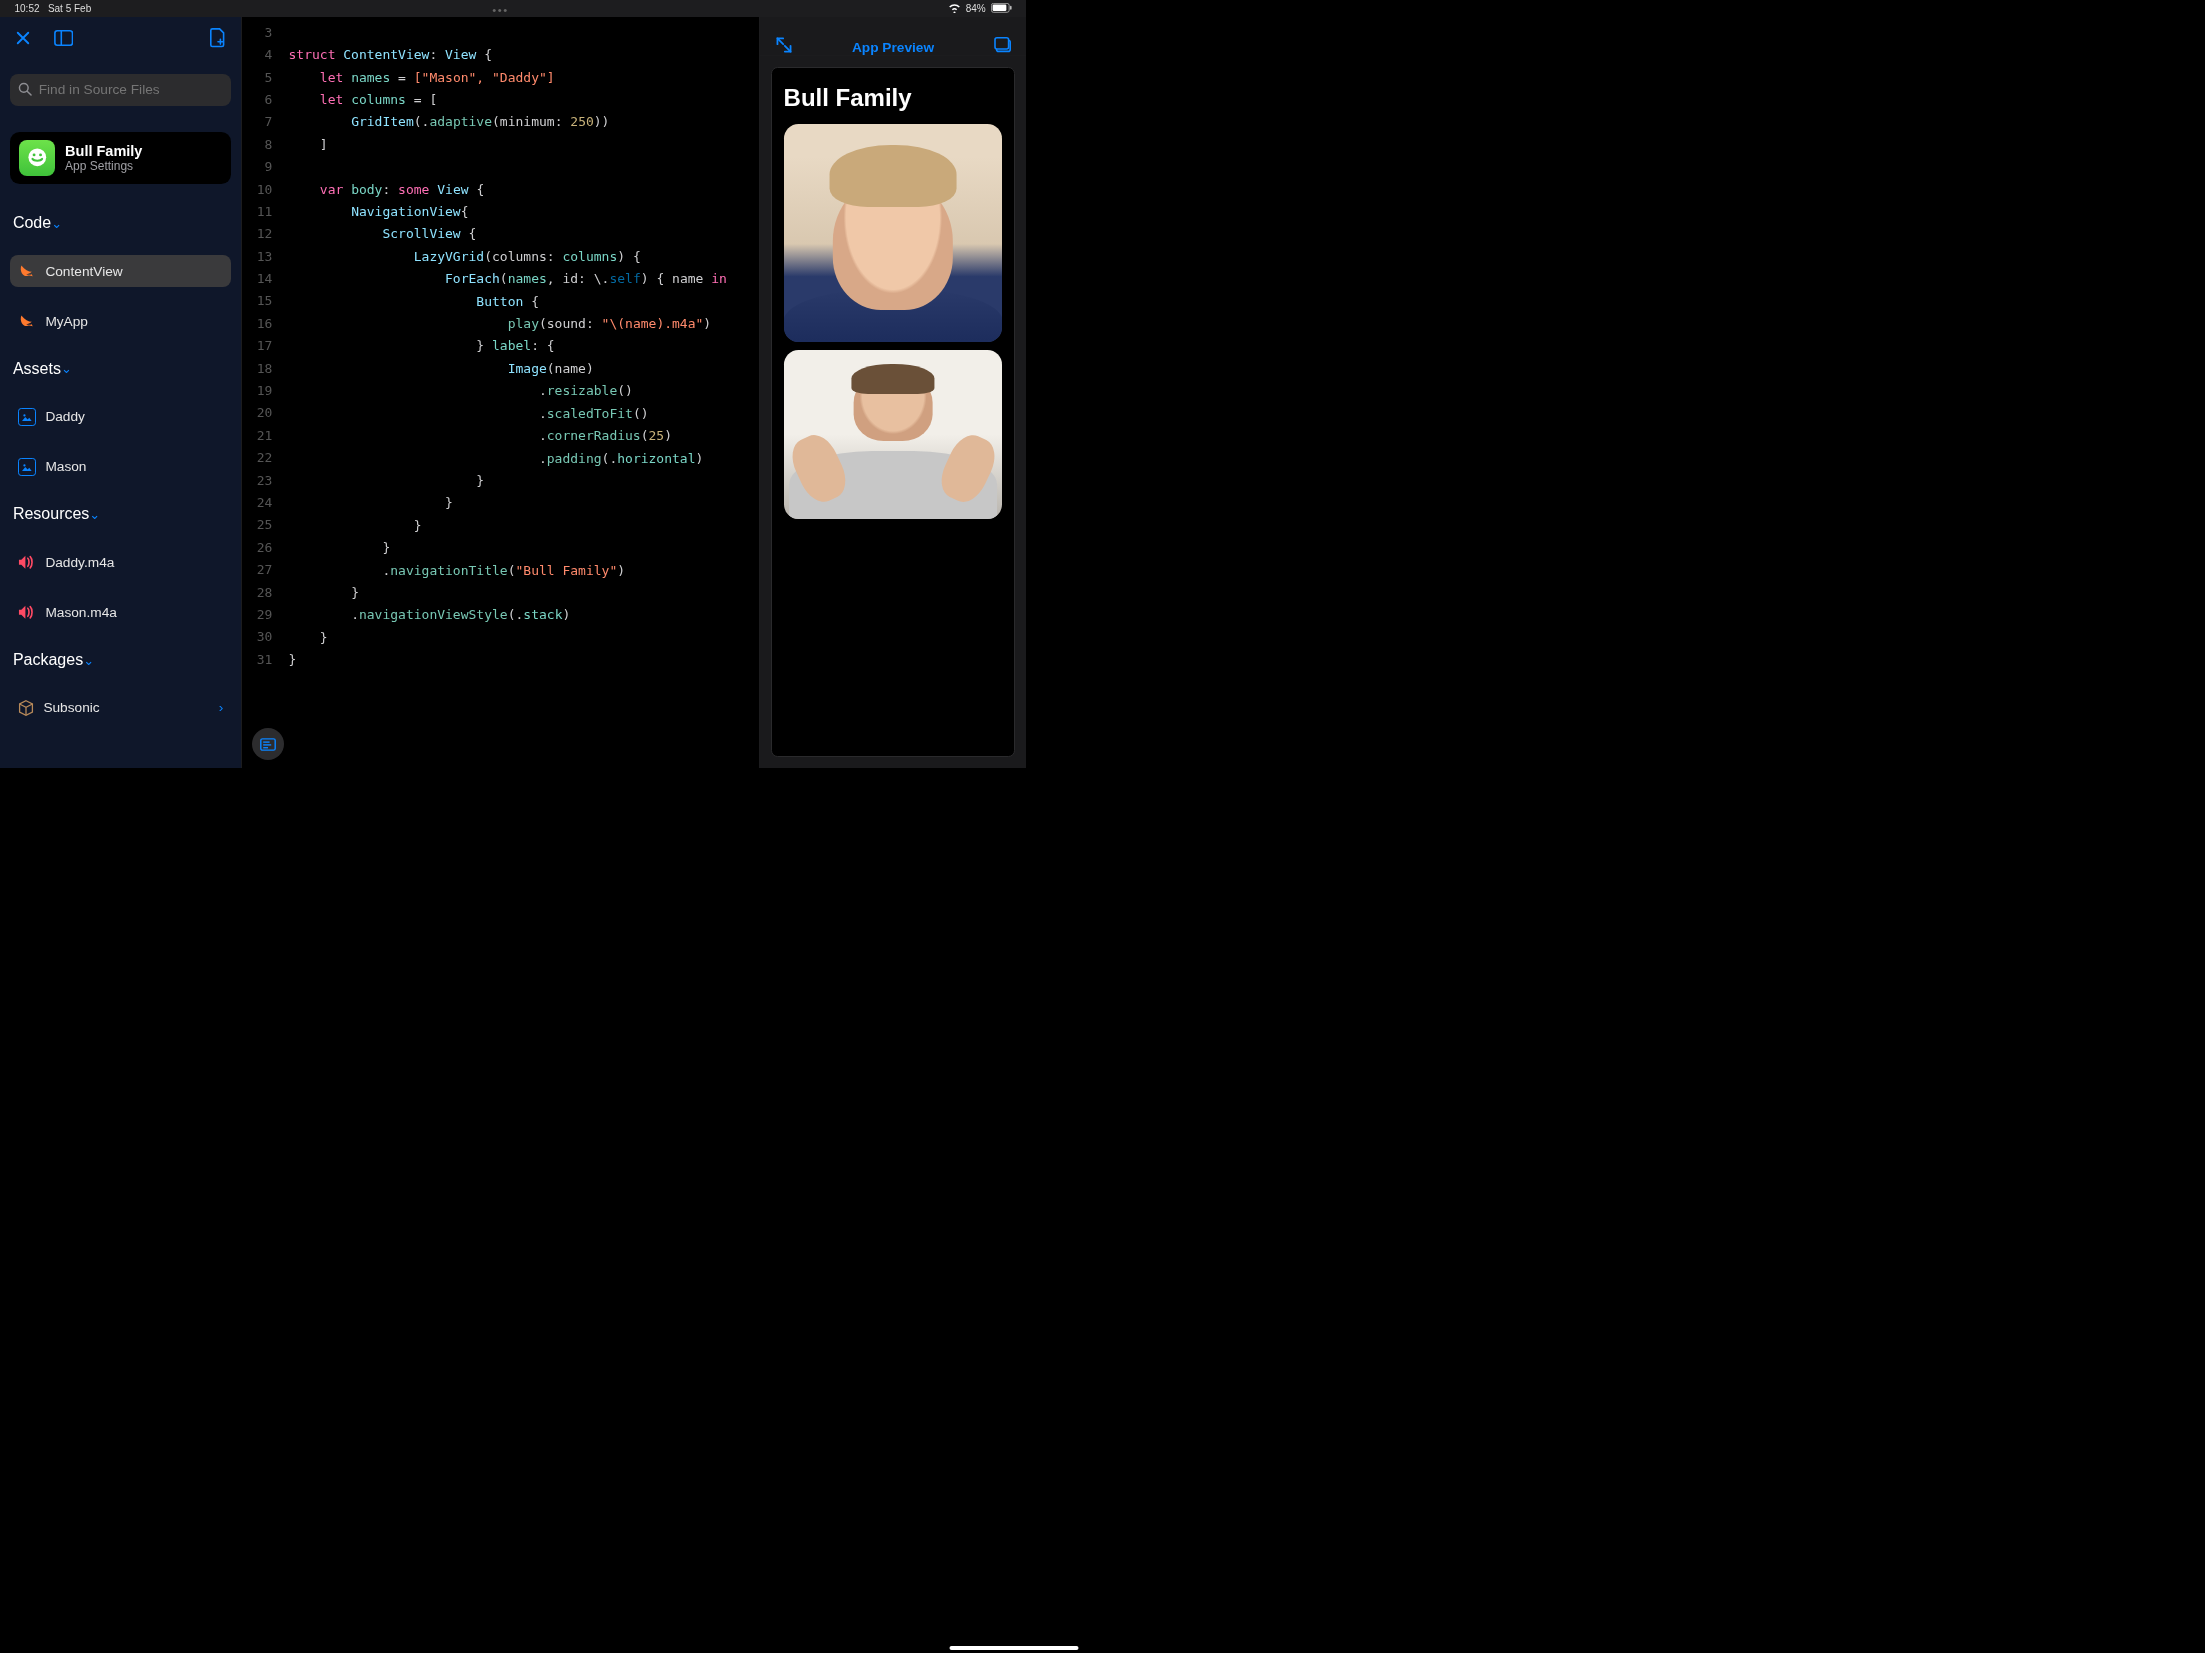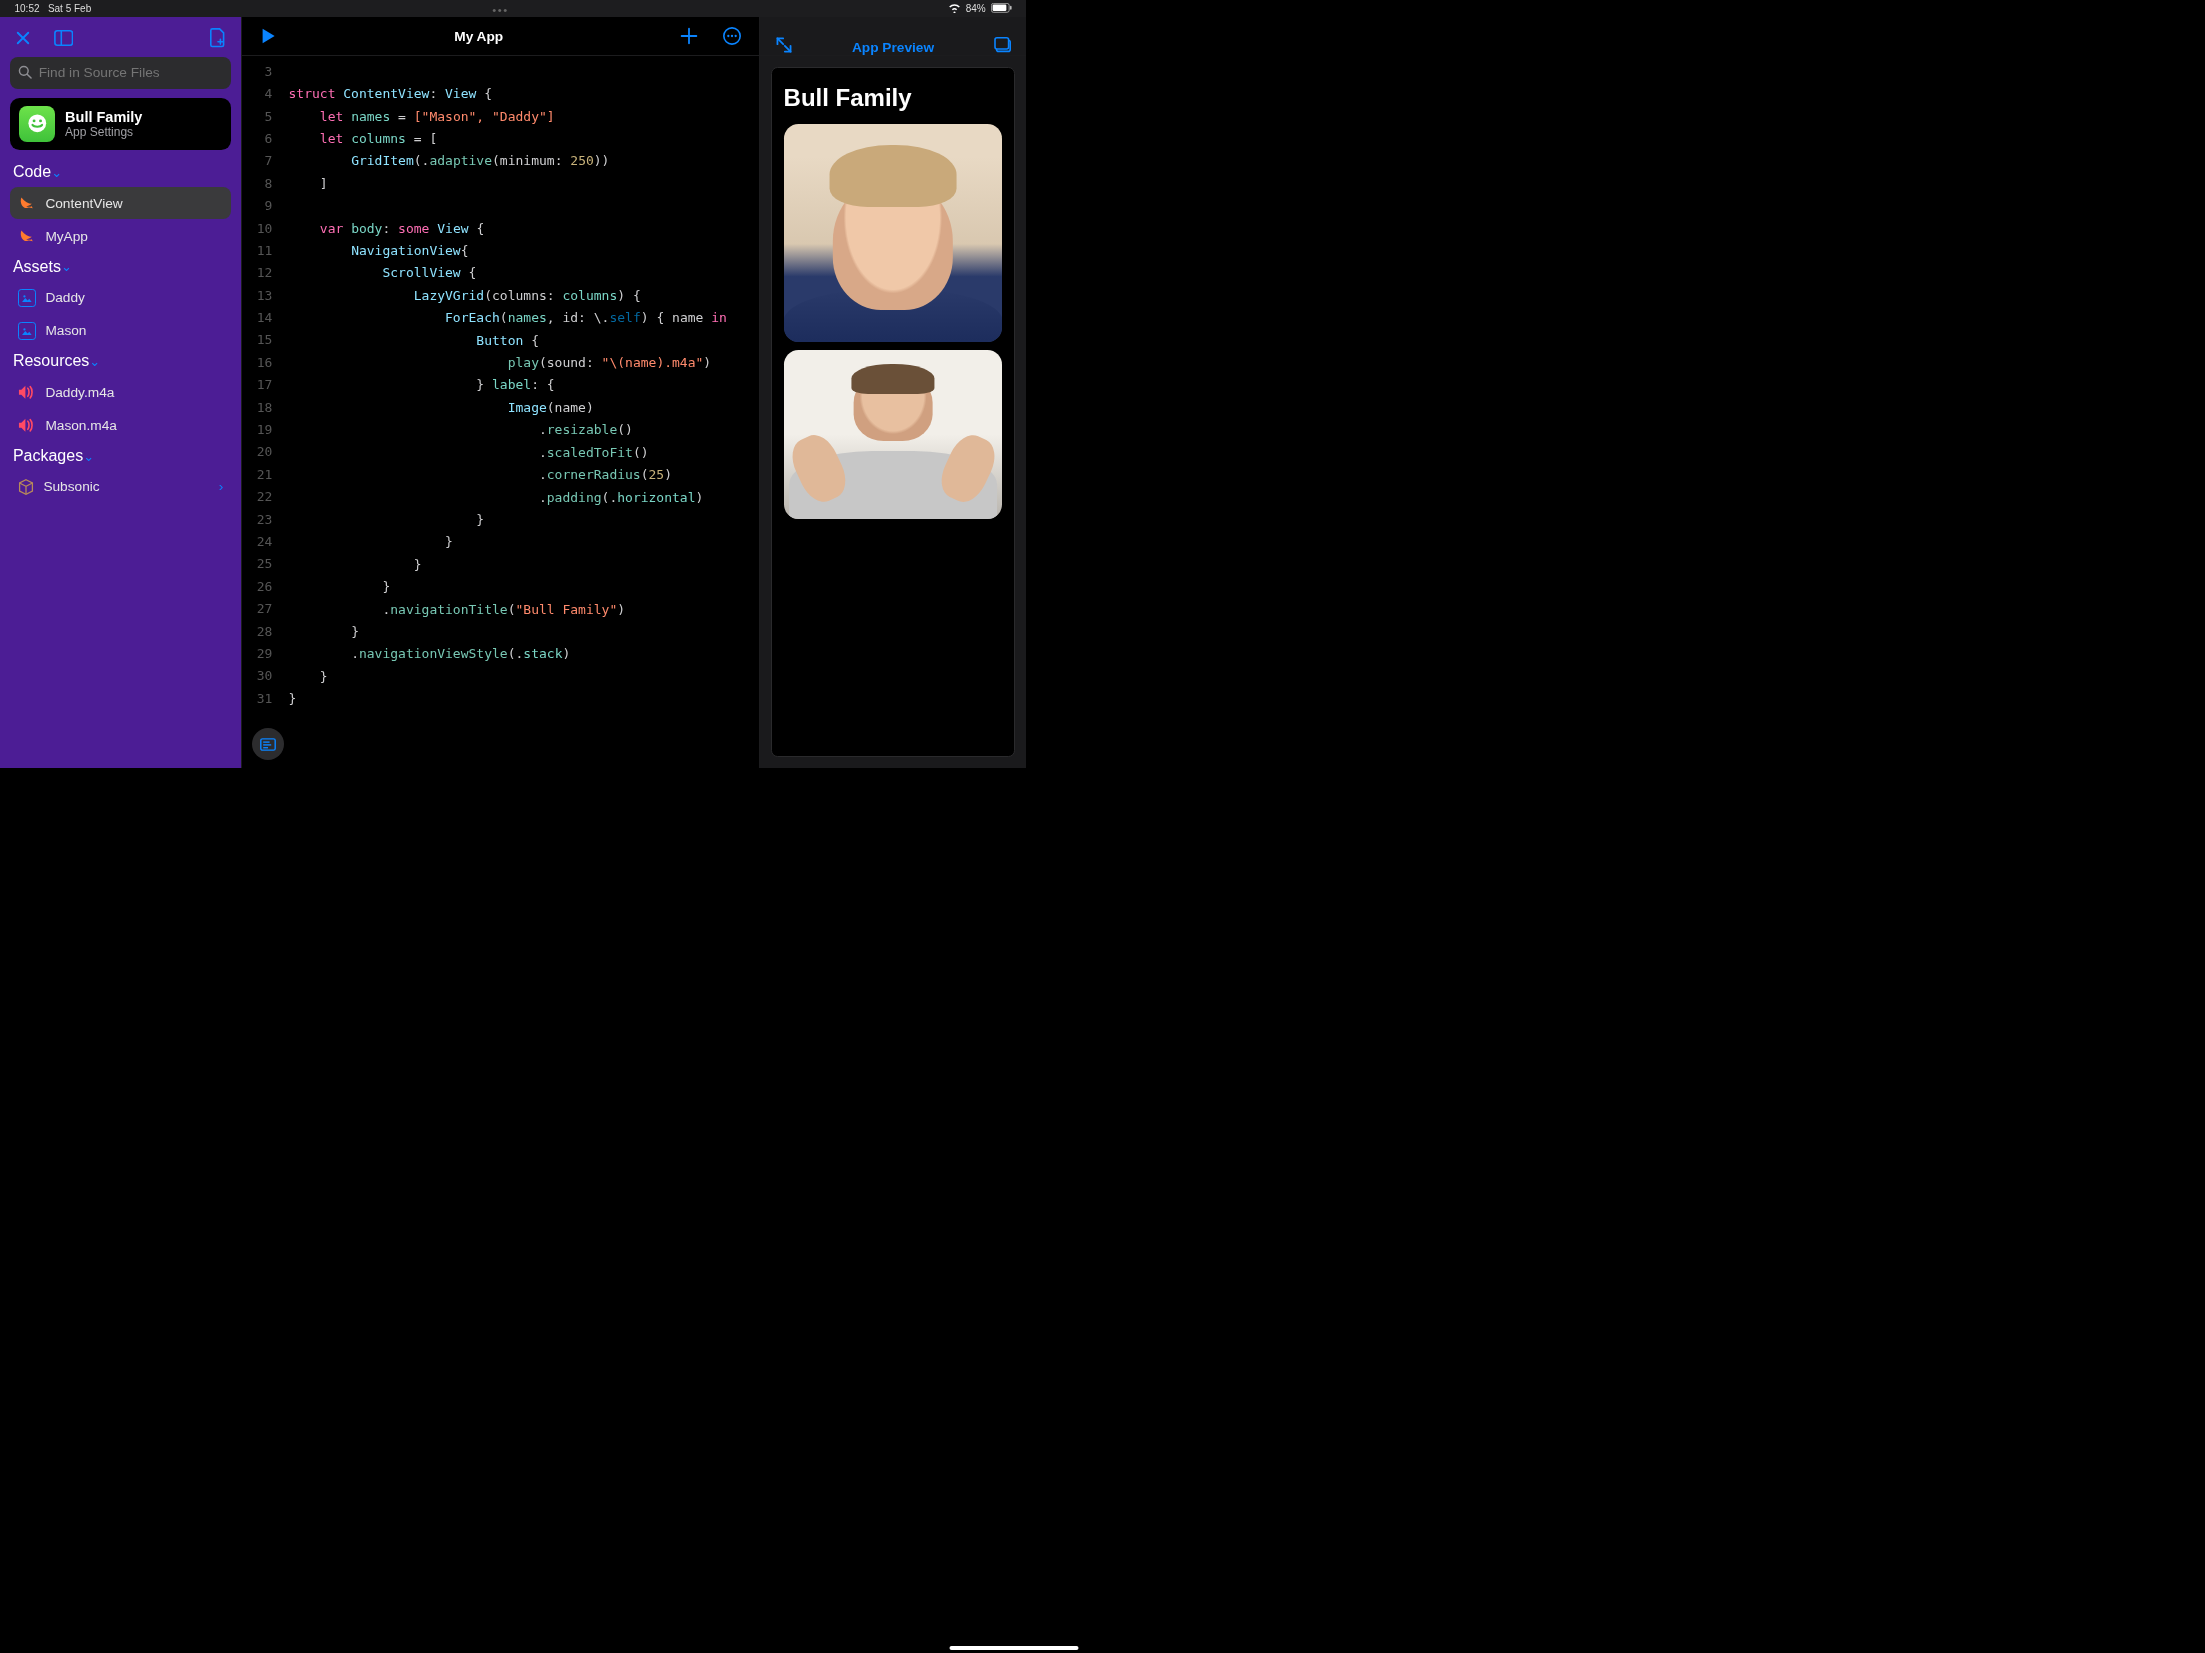--- a/index.html
+++ b/index.html
@@ -30,25 +30,25 @@
 
 .app {
   flex: 1;
   display: flex;
   min-height: 0;
 }
 
 
 .sidebar {
   width: 241px;
-  background: #4c1d95;
+  background: #0f172a;
   display: flex;
   flex-direction: column;
   padding: 6.5px 9.7px;
-  gap: 1px;
+  gap: 18px;
 }
 .sidebar-toolbar {
   display: flex;
   justify-content: space-between;
   align-items: center;
   height: 32px;
   padding: 0 3.2px 3.2px 3.2px;
 }
 .tb-left, .tb-right { display: flex; gap: 19.4px; align-items: center; }
 .icon-btn { width: 21px; height: 21px; color: #0a84ff; display: flex; align-items: center; justify-content: center; cursor: pointer; }
@@ -376,45 +376,20 @@
             <path d="M2 5l8 4 8-4M10 9v10" stroke="#b88a5a" stroke-width="1.6" fill="none"></path>
           </svg>
         </span>
       <span>Subsonic</span>
       <span class="trail">›</span>
     </div>
   </div>
 
   <div class="editor">
     <div class="dots-top">•••</div>
-    <div class="editor-header">
-      <div class="hdr-left">
-        <div class="icon-btn">
-          <svg width="14.5" height="16" viewBox="0 0 18 20">
-              <path d="M2 1l15 9-15 9z" fill="#0a84ff"></path>
-            </svg>
-        </div>
-      </div>
-      <div class="editor-title">My App</div>
-      <div class="hdr-right">
-        <div class="icon-btn">
-          <svg width="18" height="18" viewBox="0 0 22 22">
-              <path d="M11 2v18M2 11h18" stroke="#0a84ff" stroke-width="2.2" stroke-linecap="round"></path>
-            </svg>
-        </div>
-        <div class="icon-btn">
-          <svg width="18" height="18" viewBox="0 0 22 22">
-              <circle cx="11" cy="11" r="10" fill="none" stroke="#0a84ff" stroke-width="2"></circle>
-              <circle cx="6.5" cy="11" r="1.4" fill="#0a84ff"></circle>
-              <circle cx="11" cy="11" r="1.4" fill="#0a84ff"></circle>
-              <circle cx="15.5" cy="11" r="1.4" fill="#0a84ff"></circle>
-            </svg>
-        </div>
-      </div>
-    </div>
 
     <div class="code-area">
       <div class="gutter" id="gutter">
           <div>3</div>
           <div>4</div>
           <div>5</div>
           <div>6</div>
           <div>7</div>
           <div>8</div>
           <div>9</div>

